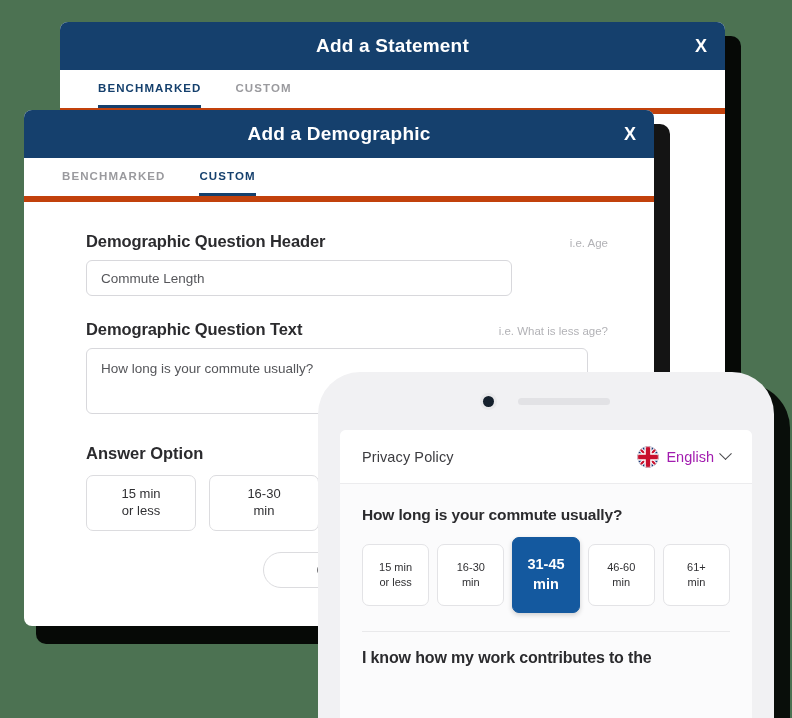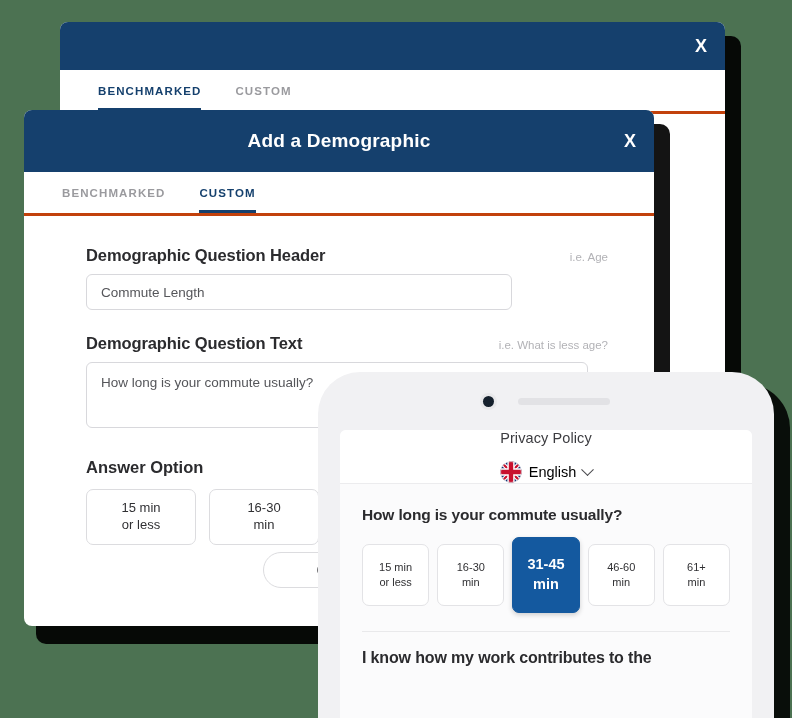--- a/index.html
+++ b/index.html
@@ -36,21 +36,21 @@
 
   .modal-header {
     position: relative;
     background: #15406d;
     color: #ffffff;
     height: 48px;
     display: flex;
     align-items: center;
     justify-content: center;
   }
-  .modal-front .modal-header { height: 62px; }
+  .modal-front .modal-header { height: 48px; }
   .modal-title {
     font-size: 19px;
     font-weight: bold;
     letter-spacing: .2px;
   }
   .modal-close {
     position: absolute;
     right: 18px; top: 50%;
     transform: translateY(-50%);
     font-size: 18px;
@@ -60,21 +60,21 @@
     line-height: 1;
     background: none; border: none;
     font-family: inherit;
   }
 
   .tabbar {
     display: flex;
     align-items: flex-end;
     height: 44px;
     padding: 0 38px;
-    border-bottom: 3px solid #c2410c;
+    border-bottom: 6px solid #c2410c;
     background: #fff;
     gap: 34px;
   }
   .modal-front .tabbar { padding: 0 38px; }
   .tab {
     font-size: 11.5px;
     font-weight: bold;
     letter-spacing: 1.1px;
     color: #9a9a9e;
     padding-bottom: 11px;
@@ -213,36 +213,35 @@
     overflow: hidden;
   }
   .app-bar {
     height: 54px;
     background: #ffffff;
     display: flex;
     align-items: center;
     justify-content: space-between;
     padding: 0 22px;
     border-bottom: 1px solid #ececee;
-    flex-direction: column;
   }
   .privacy-link {
     font-size: 14.5px;
     color: #3c3c40;
     cursor: pointer;
     letter-spacing: .1px;
   }
   .lang-picker {
     display: flex;
     align-items: center;
     gap: 7px;
     cursor: pointer;
   }
   .flag { width: 22px; height: 22px; border-radius: 50%; display: block; }
-  .lang-name { font-size: 14.5px; color: #000000; }
+  .lang-name { font-size: 14.5px; color: #a21caf; }
   .chevron {
     width: 9px; height: 9px;
     border-right: 1.8px solid #4a4a4e;
     border-bottom: 1.8px solid #4a4a4e;
     transform: rotate(45deg) translate(-2px,-2px);
   }
   .q-block { padding: 22px 22px 0 22px; }
   .q-text {
     font-size: 15.5px;
     font-weight: bold;
@@ -291,20 +290,21 @@
     letter-spacing: -.15px;
   }
 </style>
 </head>
 <body>
 
 <div class="stage">
 
   <div class="modal-back">
     <div class="modal-header">
+      <span class="modal-title">Add a Statement</span>
       <button class="modal-close">X</button>
     </div>
     <div class="tabbar">
       <button class="tab active">BENCHMARKED</button>
       <button class="tab">CUSTOM</button>
     </div>
   </div>
 
   <div class="modal-front">
     <div class="modal-header">

